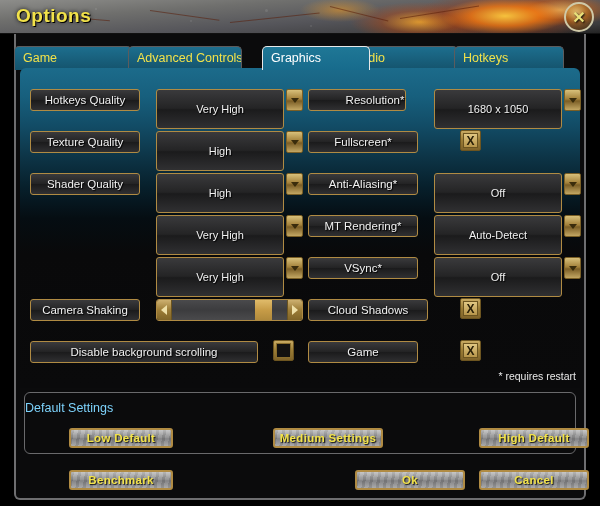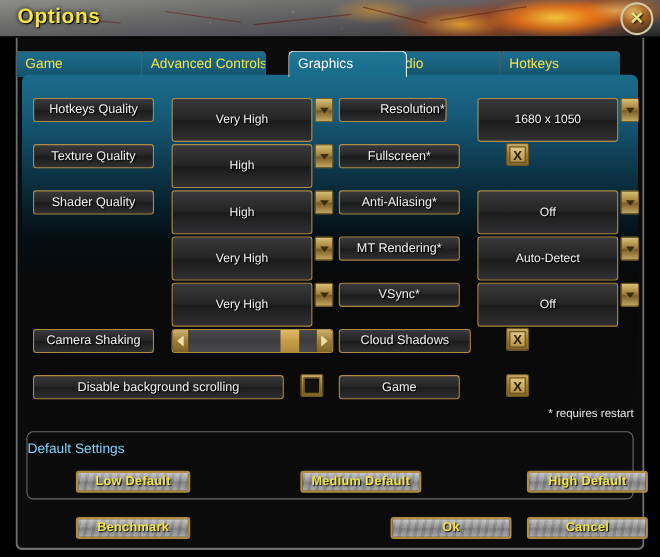--- a/index.html
+++ b/index.html
@@ -314,20 +314,20 @@
       </div>
     </div>
 
   <div id="restart-note">* requires restart</div>
 
   <div id="defaults-group">
     <div id="defaults-title">Default Settings</div>
   </div>
 
   <div class="stone-btn" style="left:42px;top:428px;width:104px;">Low Default</div>
-  <div class="stone-btn" style="left:246px;top:428px;width:110px;">Medium Default</div>
+  <div class="stone-btn" style="left:246px;top:428px;width:110px;">Medium Settings</div>
   <div class="stone-btn" style="left:452px;top:428px;width:110px;">High Default</div>
 
   <div class="stone-btn" style="left:42px;top:470px;width:104px;">Benchmark</div>
   <div class="stone-btn" style="left:328px;top:470px;width:110px;">Ok</div>
   <div class="stone-btn" style="left:452px;top:470px;width:110px;">Cancel</div>
 
 </div>
 
 </body></html>

